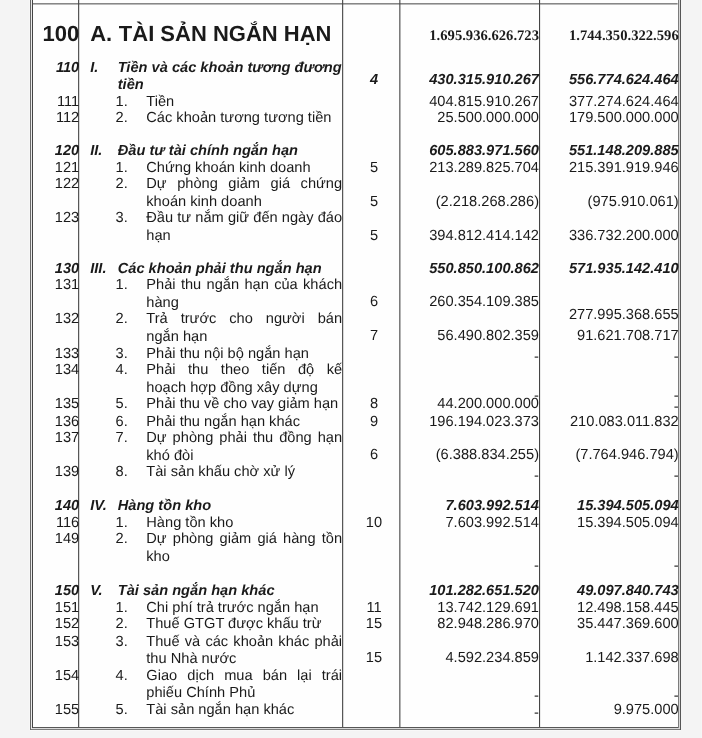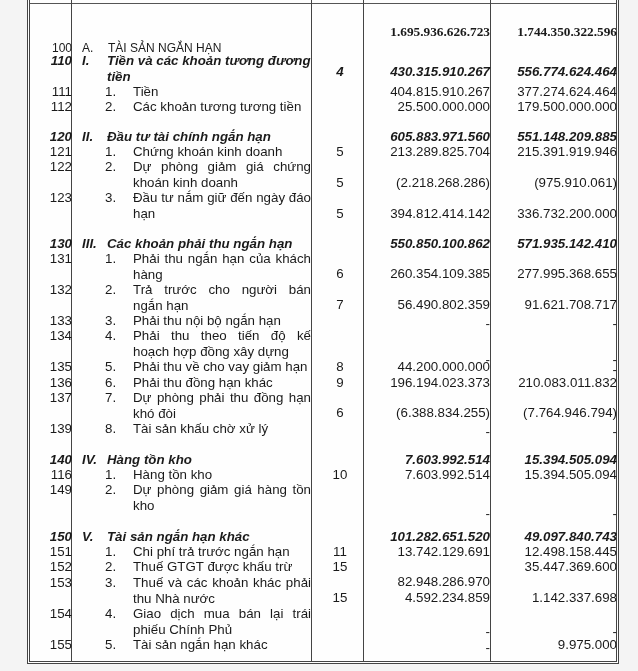--- a/index.html
+++ b/index.html
@@ -31,21 +31,21 @@
   .code { left: 6px; width: 36px; text-align: right; }
   .roman { left: 52px; width: 28px; }
   .num { left: 75px; width: 22px; }
   .desc { left: 103px; width: 178px; text-align: justify; }
   .desc-sec { left: 77px; width: 206px; }
   .note { left: 285px; width: 50px; text-align: center; }
   .v1 { left: 336px; width: 124px; text-align: right; }
   .v2 { left: 463px; width: 124px; text-align: right; }
   .bold { font-weight: bold; font-family: Liberation Serif, serif; }
   .bi { font-weight: bold; font-style: italic; }
-  .main-title { font-weight: normal; font-size: 12px; margin-top: 17px; }
+  .main-title { font-weight: bold; font-size: 20px; }
 </style>
 </head>
 <body>
 
 <div class="sheet">
   <div class="topline"></div>
   <div class="vline" style="left:41px"></div>
   <div class="vline" style="left:281px"></div>
   <div class="vline" style="left:333px"></div>
   <div class="vline" style="left:460px"></div>
@@ -118,21 +118,21 @@
         <span class="cell desc-sec bi">Các khoản phải thu ngắn hạn</span>
         <span class="cell v1 bi" style="top:0px">550.850.100.862</span>
         <span class="cell v2 bi" style="top:0px">571.935.142.410</span>
       </div>
       <div class="row" style="top: 251px;">
         <span class="cell code">131</span>
         <span class="cell num">1.</span>
         <span class="cell desc">Phải thu ngắn hạn của khách hàng</span>
         <span class="cell note" style="top:15px">6</span>
         <span class="cell v1" style="top:15px">260.354.109.385</span>
-        <span class="cell v2" style="top:15px">277.995.368.655</span>
+        <span class="cell v2" style="top:27px">277.995.368.655</span>
       </div>
       <div class="row" style="top: 282px;">
         <span class="cell code">132</span>
         <span class="cell num">2.</span>
         <span class="cell desc">Trả trước cho người bán ngắn hạn</span>
         <span class="cell note" style="top:15px">7</span>
         <span class="cell v1" style="top:15px">56.490.802.359</span>
         <span class="cell v2" style="top:15px">91.621.708.717</span>
       </div>
       <div class="row" style="top: 313px;">
@@ -153,21 +153,21 @@
         <span class="cell code">135</span>
         <span class="cell num">5.</span>
         <span class="cell desc">Phải thu về cho vay giảm hạn</span>
         <span class="cell note" style="top:0px">8</span>
         <span class="cell v1" style="top:0px">44.200.000.000</span>
         <span class="cell v2" style="top:3px">-</span>
       </div>
       <div class="row" style="top: 375px;">
         <span class="cell code">136</span>
         <span class="cell num">6.</span>
-        <span class="cell desc">Phải thu đồng hạn khác</span>
+        <span class="cell desc">Phải thu ngắn hạn khác</span>
         <span class="cell note" style="top:0px">9</span>
         <span class="cell v1" style="top:0px">196.194.023.373</span>
         <span class="cell v2" style="top:0px">210.083.011.832</span>
       </div>
       <div class="row" style="top: 390px;">
         <span class="cell code">137</span>
         <span class="cell num">7.</span>
         <span class="cell desc">Dự phòng phải thu đồng hạn khó đòi</span>
         <span class="cell note" style="top:15px">6</span>
         <span class="cell v1" style="top:15px">(6.388.834.255)</span>
@@ -215,21 +215,21 @@
         <span class="cell desc">Chi phí trả trước ngắn hạn</span>
         <span class="cell note" style="top:0px">11</span>
         <span class="cell v1" style="top:0px">13.742.129.691</span>
         <span class="cell v2" style="top:0px">12.498.158.445</span>
       </div>
       <div class="row" style="top: 559px;">
         <span class="cell code">152</span>
         <span class="cell num">2.</span>
         <span class="cell desc">Thuế GTGT được khấu trừ</span>
         <span class="cell note" style="top:0px">15</span>
-        <span class="cell v1" style="top:15px">82.948.286.970</span>
+        <span class="cell v1" style="top:0px">82.948.286.970</span>
         <span class="cell v2" style="top:0px">35.447.369.600</span>
       </div>
       <div class="row" style="top: 575px;">
         <span class="cell code">153</span>
         <span class="cell num">3.</span>
         <span class="cell desc">Thuế và các khoản khác phải thu Nhà nước</span>
         <span class="cell note" style="top:15px">15</span>
         <span class="cell v1" style="top:15px">4.592.234.859</span>
         <span class="cell v2" style="top:15px">1.142.337.698</span>
       </div>

